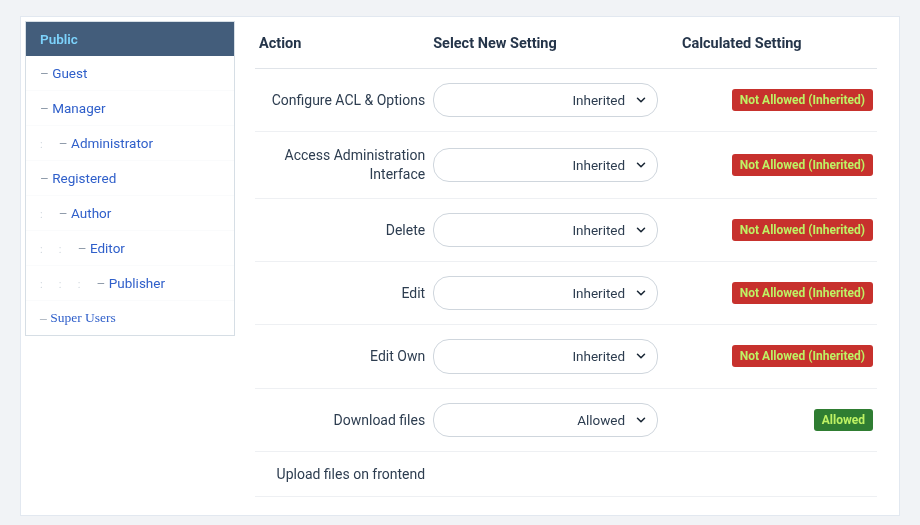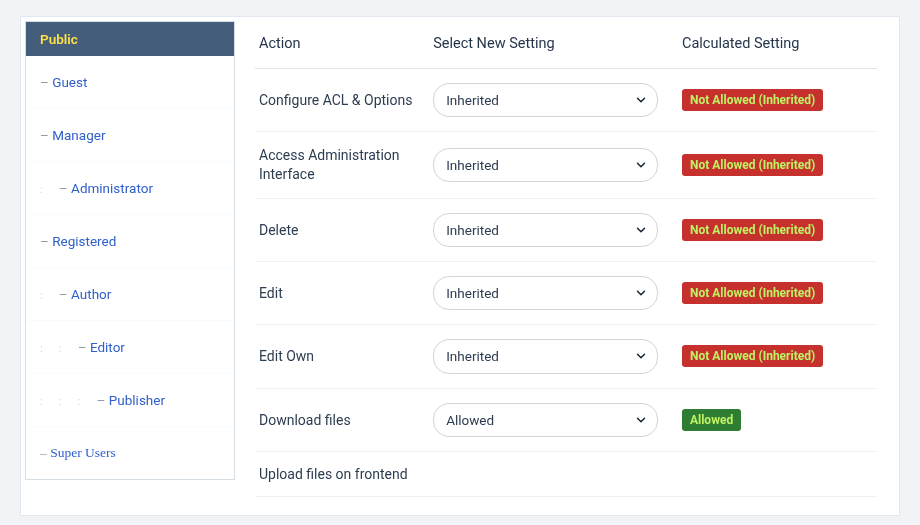--- a/index.html
+++ b/index.html
@@ -12,53 +12,54 @@
   .layout { display: flex; gap: 20px; background: #fff; border: 1px solid #e2e8f0; padding: 4px 4px 18px 4px;}
   .sidebar {
     width: 210px;
     border: 1px solid #d6dee5;
     background: #fff;
     font-size: 13.5px;
     height: fit-content;
   }
   .sidebar-header {
     background: #435d7b;
-    color: #fde047;
+    color: #7dd3fc;
     padding: 9px 14px;
     font-weight: 600;
     font-size: 13.5px;
   }
   .sidebar-item {
-    padding: 18px 14px;
+    padding: 9px 14px;
     color: #3f5876;
     cursor: pointer;
     border-bottom: 1px solid #fafbfc;
   }
   .sidebar-item:last-child { border-bottom: none; font-family: Liberation Serif, serif; }
   .tree-mark { color: #cfd6dd; letter-spacing: 2px; font-size: 11px; }
   .dash { color: #8b98a8; }
   .link-text { color: #2f5fca; }
   .content { flex: 1; padding: 4px 18px 0 0; }
   table.perm {
     width: 100%;
     border-collapse: collapse;
     font-size: 14px;
   }
   table.perm thead th {
     text-align: left;
-    font-weight: 400;
+    font-weight: 700;
     padding: 10px 4px 16px 4px;
     color: #25354a;
     border-bottom: 1px solid #e0e4e9;
     font-size: 14.5px;
   }
   table.perm tbody tr td {
     padding: 14px 4px;
     border-bottom: 1px solid #eef0f3;
     vertical-align: middle;
+    text-align: right;
   }
   .col-action { width: 28%; color: #2d3d50; font-size: 14px;}
   .col-select { width: 40%; }
   .col-calc { width: 32%; }
   .select-wrap {
     position: relative;
     width: 225px;
   }
   .faux-select {
     width: 100%;

